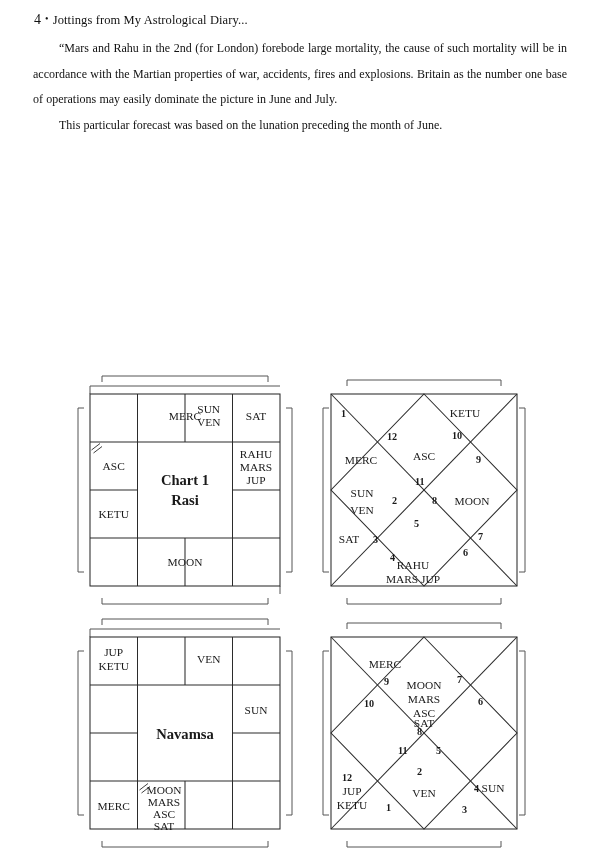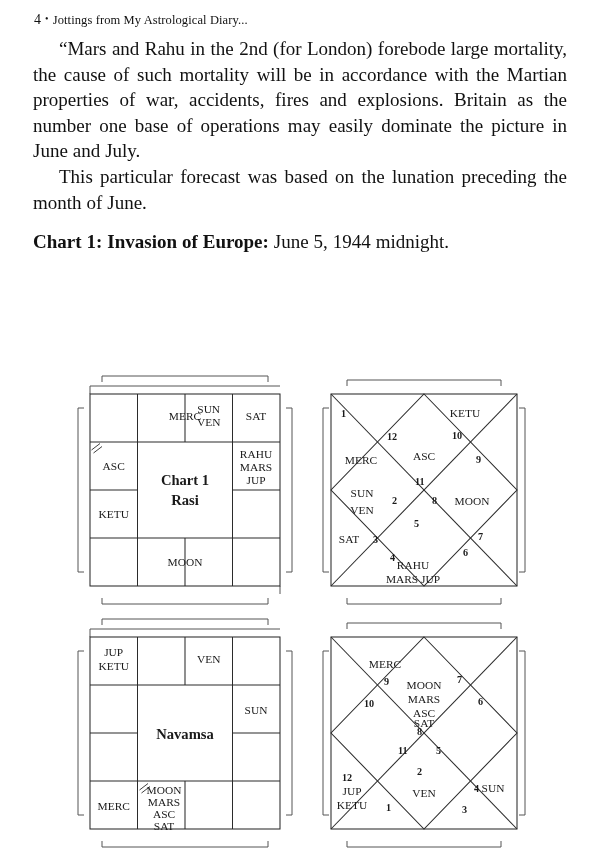--- a/index.html
+++ b/index.html
@@ -38,21 +38,21 @@
 
   
   .body-copy {
     position: absolute;
     left: 33px;
     top: 36px;
     width: 534px;
   }
   .body-copy p {
     margin: 0 0 0.5px 0;
-    font-size: 19px;
+    font-size: 12px;
     line-height: 25.6px;
     text-align: justify;
     text-indent: 26px;
     word-spacing: 0.2px;
   }
   .chart-caption {
     margin-top: 13px !important;
     text-indent: 0 !important;
     text-align: left !important;
   }
@@ -86,21 +86,20 @@
 </head>
 <body>
 
 <div class="running-head">
   <span class="folio">4</span><span class="bullet">•</span><span>Jottings from My Astrological Diary...</span>
 </div>
 
 <div class="body-copy">
   <p>“Mars and Rahu in the 2nd (for London) forebode large mortality, the cause of such mortality will be in accordance with the Martian properties of war, accidents, fires and explosions. Britain as the number one base of operations may easily dominate the picture in June and July.</p>
   <p>This particular forecast was based on the lunation preceding the month of June.</p>
-  <p class="chart-caption"><span class="lead">Chart 1: Invasion of Europe:</span><span> June 5, 1944 midnight.</span></p>
 </div>
 
 <div class="charts-area">
 
   <div class="chart-block" style="left:60px; top:372px;">
     <svg width="250" height="235" viewBox="0 0 250 235">
 
       <path class="frameline" d="M 42 10 L 42 4 L 208 4 L 208 10"></path>
       <path class="frameline" d="M 24 36 L 18 36 L 18 200 L 24 200"></path>
       <path class="frameline" d="M 226 36 L 232 36 L 232 200 L 226 200"></path>

